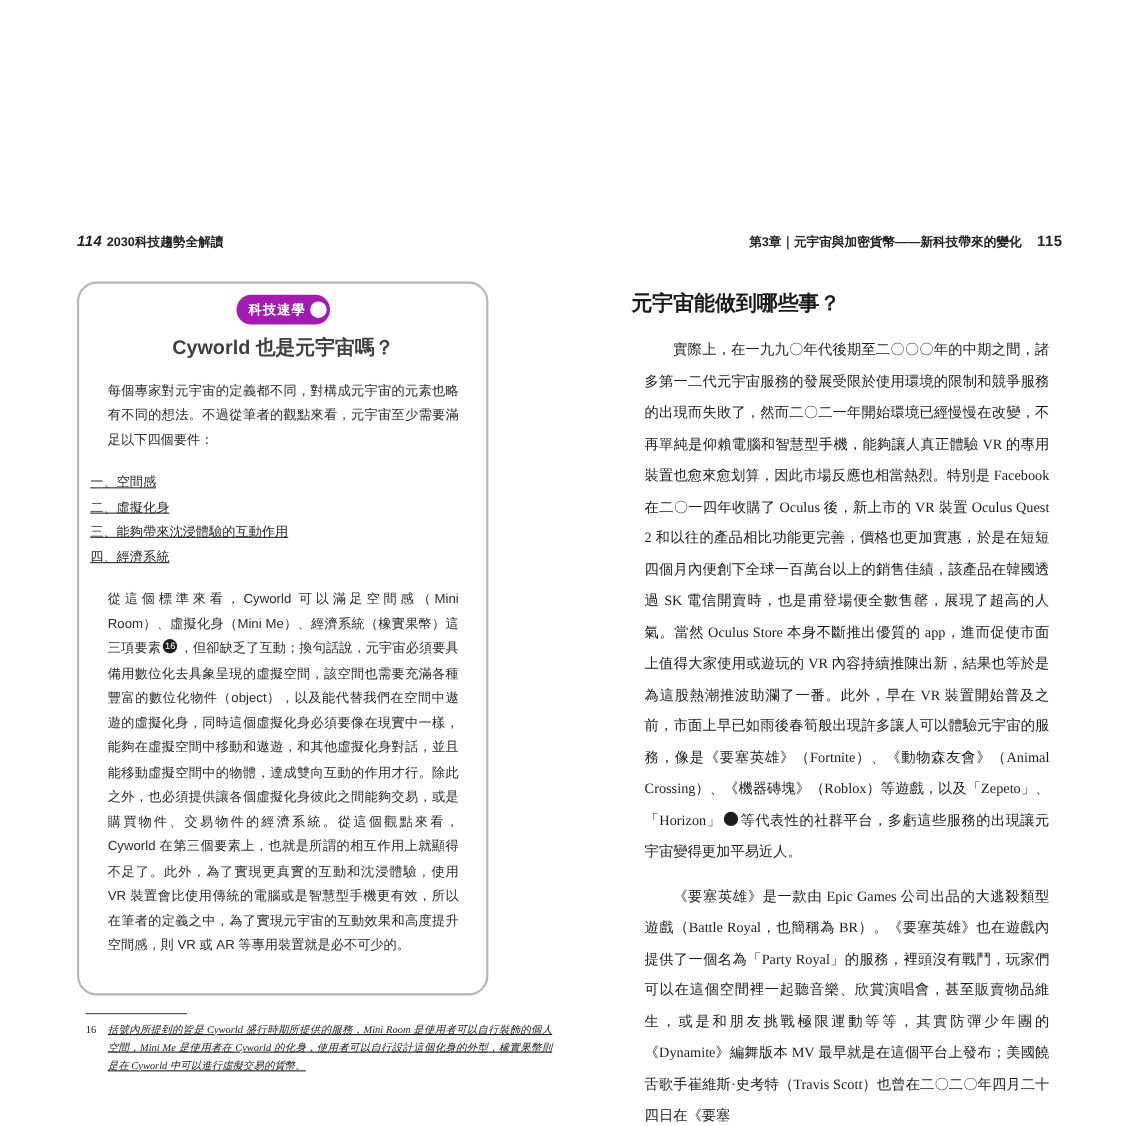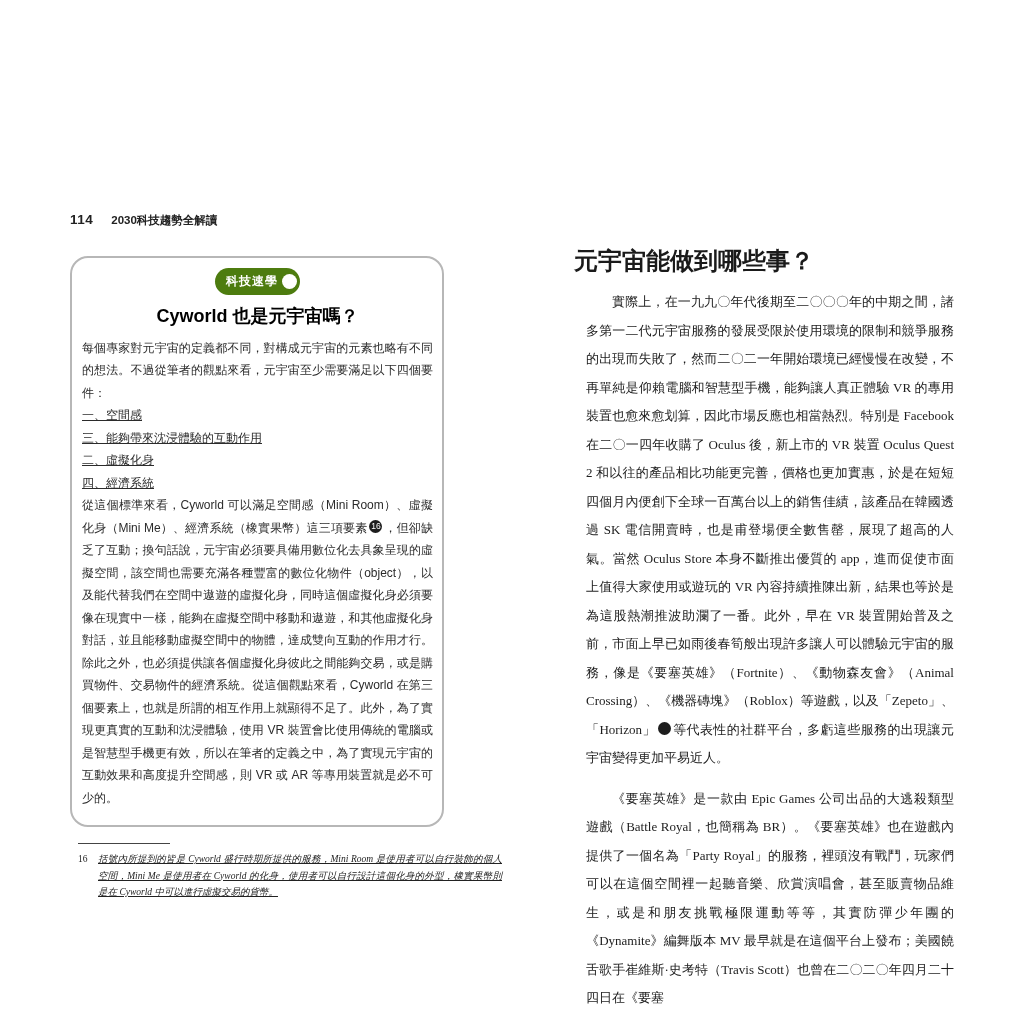--- a/index.html
+++ b/index.html
@@ -13,59 +13,59 @@
   .right-page { left:574px; width:392px; }
 
   
   .running-head {
     display:flex; align-items:baseline;
     font-family:"Liberation Sans", sans-serif;
     font-weight:bold; font-size:11.5px; color:#222;
   }
   .running-head.right { justify-content:flex-end; gap:14px; }
   .running-head .page-num { font-size:13.5px; letter-spacing:0.5px; }
-  .running-head.left .page-num { margin-right:18px; }
+  .running-head.left .page-num { margin-right:4px;font-style:italic; }
 
   
   .tech-box {
     box-sizing:border-box; width:374px; margin-top:28px;
     border:2px solid #b7b7b7; border-radius:18px;
     padding:10px 9px 16px 10px;
     font-family:"Liberation Sans", sans-serif;
     font-size:12px; line-height:22.5px; color:#2b2b2b;
     text-align:justify;
   }
   .badge-row { display:flex; justify-content:center; }
   .badge {
     display:inline-flex; align-items:center; gap:4px;
-    background:#4d7c0f; border-radius:999px;
+    background:#a21caf; border-radius:999px;
     padding:2px 3px 2px 11px;
   }
   .badge-label { color:#ffffff; font-weight:bold; font-size:12px; letter-spacing:1px; }
   .badge-circle { width:15px; height:15px; background:#ffffff; border-radius:50%; }
   .box-title {
     text-align:center; font-weight:bold; font-size:18px;
-    margin:9px 0 9px 0; color:#000000; line-height:24px;
+    margin:9px 0 9px 0; color:#404040; line-height:24px;
   }
-  .box-para { margin:0; }
+  .box-para { margin:16px; }
   .req-list { margin:0; padding:0; list-style:none; }
   .req-list li { margin:0;text-decoration:underline; }
 
   
   .fnref {
     display:inline-block; width:13px; height:13px; border-radius:50%;
     background:#1d1d1d; color:#ffffff;
     font-family:"Liberation Sans", sans-serif;
     font-size:8.5px; line-height:13px; text-align:center;
     vertical-align:3px; margin:0 2px; font-style:normal;
   }
 
   
   .section-title {
-    font-weight:bold; font-size:24px; color:#1a1a1a;
+    font-weight:bold; font-size:19px; color:#1a1a1a;
     margin:36px 0 14px 0; line-height:26px;
     font-family:"Liberation Serif", serif;
   }
   .body-para {
     margin:12px; font-size:13px; line-height:28.5px;
     text-align:justify; text-indent:2em; color:#1c1c1c;
   }
 
   
   .footnote-block { margin-top:16px; }
@@ -88,37 +88,41 @@
     <div class="badge-row">
       <span class="badge">
         <span class="badge-label">科技速學</span>
         <span class="badge-circle"></span>
       </span>
     </div>
     <div class="box-title">Cyworld 也是元宇宙嗎？</div>
     <p class="box-para">每個專家對元宇宙的定義都不同，對構成元宇宙的元素也略有不同的想法。不過從筆者的觀點來看，元宇宙至少需要滿足以下四個要件：</p>
     <ul class="req-list">
       <li>一、空間感</li>
+      <li>二、虛擬化身</li>
       <li>三、能夠帶來沈浸體驗的互動作用</li>
-      <li>二、虛擬化身</li>
       <li>四、經濟系統</li>
     </ul>
     <p class="box-para"><span>從這個標準來看，Cyworld 可以滿足空間感（Mini Room）、虛擬化身（Mini Me）、經濟系統（橡實果幣）這三項要素</span><span class="fnref">16</span><span>，但卻缺乏了互動；換句話說，元宇宙必須要具備用數位化去具象呈現的虛擬空間，該空間也需要充滿各種豐富的數位化物件（object），以及能代替我們在空間中遨遊的虛擬化身，同時這個虛擬化身必須要像在現實中一樣，能夠在虛擬空間中移動和遨遊，和其他虛擬化身對話，並且能移動虛擬空間中的物體，達成雙向互動的作用才行。除此之外，也必須提供讓各個虛擬化身彼此之間能夠交易，或是購買物件、交易物件的經濟系統。從這個觀點來看，Cyworld 在第三個要素上，也就是所謂的相互作用上就顯得不足了。此外，為了實現更真實的互動和沈浸體驗，使用 VR 裝置會比使用傳統的電腦或是智慧型手機更有效，所以在筆者的定義之中，為了實現元宇宙的互動效果和高度提升空間感，則 VR 或 AR 等專用裝置就是必不可少的。</span></p>
   </div>
 
   <div class="footnote-block">
     <hr class="fn-rule">
     <div class="fn-row">
       <span class="fn-num">16</span>
       <span class="fn-text">括號內所提到的皆是 Cyworld 盛行時期所提供的服務，Mini Room 是使用者可以自行裝飾的個人空間，Mini Me 是使用者在 Cyworld 的化身，使用者可以自行設計這個化身的外型，橡實果幣則是在 Cyworld 中可以進行虛擬交易的貨幣。</span>
     </div>
   </div>
 </div>
 
 <div class="page right-page">
+  <div class="running-head right">
+    <span>第3章｜元宇宙與加密貨幣——新科技帶來的變化</span>
+    <span class="page-num">115</span>
+  </div>
 
   <div class="section-title">元宇宙能做到哪些事？</div>
 
   <p class="body-para"><span>實際上，在一九九〇年代後期至二〇〇〇年的中期之間，諸多第一二代元宇宙服務的發展受限於使用環境的限制和競爭服務的出現而失敗了，然而二〇二一年開始環境已經慢慢在改變，不再單純是仰賴電腦和智慧型手機，能夠讓人真正體驗 VR 的專用裝置也愈來愈划算，因此市場反應也相當熱烈。特別是 Facebook 在二〇一四年收購了 Oculus 後，新上市的 VR 裝置 Oculus Quest 2 和以往的產品相比功能更完善，價格也更加實惠，於是在短短四個月內便創下全球一百萬台以上的銷售佳績，該產品在韓國透過 SK 電信開賣時，也是甫登場便全數售罄，展現了超高的人氣。當然 Oculus Store 本身不斷推出優質的 app，進而促使市面上值得大家使用或遊玩的 VR 內容持續推陳出新，結果也等於是為這股熱潮推波助瀾了一番。此外，早在 VR 裝置開始普及之前，市面上早已如雨後春筍般出現許多讓人可以體驗元宇宙的服務，像是《要塞英雄》（Fortnite）、《動物森友會》（Animal Crossing）、《機器磚塊》（Roblox）等遊戲，以及「Zepeto」、「Horizon」</span><span class="fnref">17</span><span>等代表性的社群平台，多虧這些服務的出現讓元宇宙變得更加平易近人。</span></p>
 
   <p class="body-para">《要塞英雄》是一款由 Epic Games 公司出品的大逃殺類型遊戲（Battle Royal，也簡稱為 BR）。《要塞英雄》也在遊戲內提供了一個名為「Party Royal」的服務，裡頭沒有戰鬥，玩家們可以在這個空間裡一起聽音樂、欣賞演唱會，甚至販賣物品維生，或是和朋友挑戰極限運動等等，其實防彈少年團的《Dynamite》編舞版本 MV 最早就是在這個平台上發布；美國饒舌歌手崔維斯·史考特（Travis Scott）也曾在二〇二〇年四月二十四日在《要塞</p>
 
   <div class="footnote-block">
     <hr class="fn-rule">
     <div class="fn-row">

